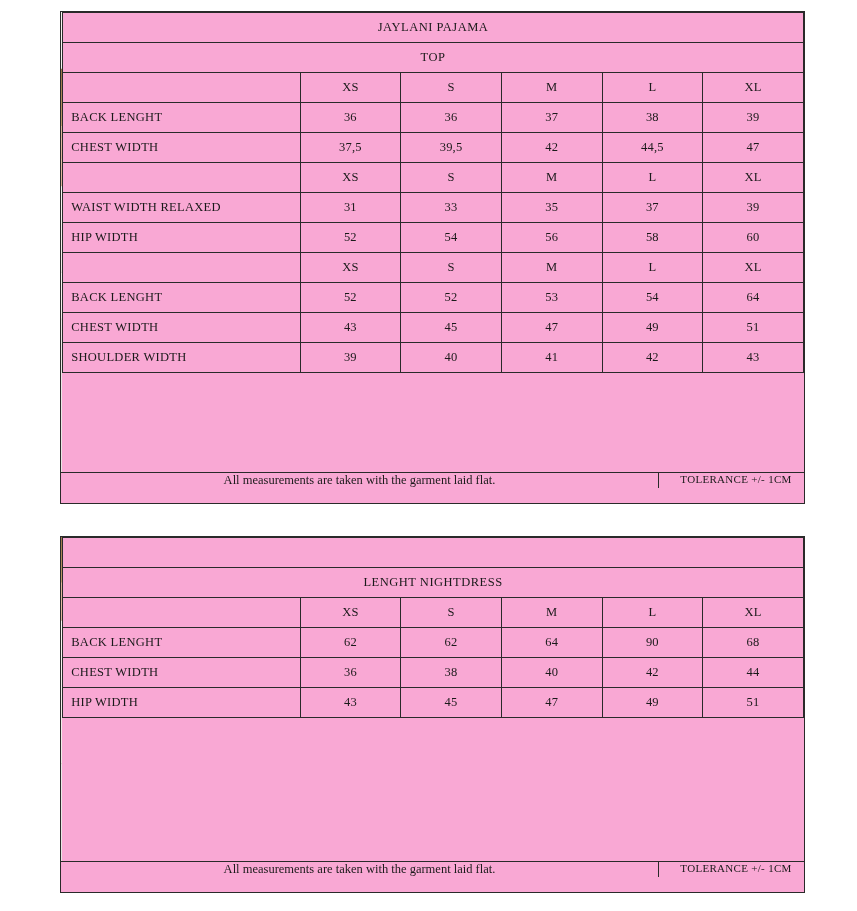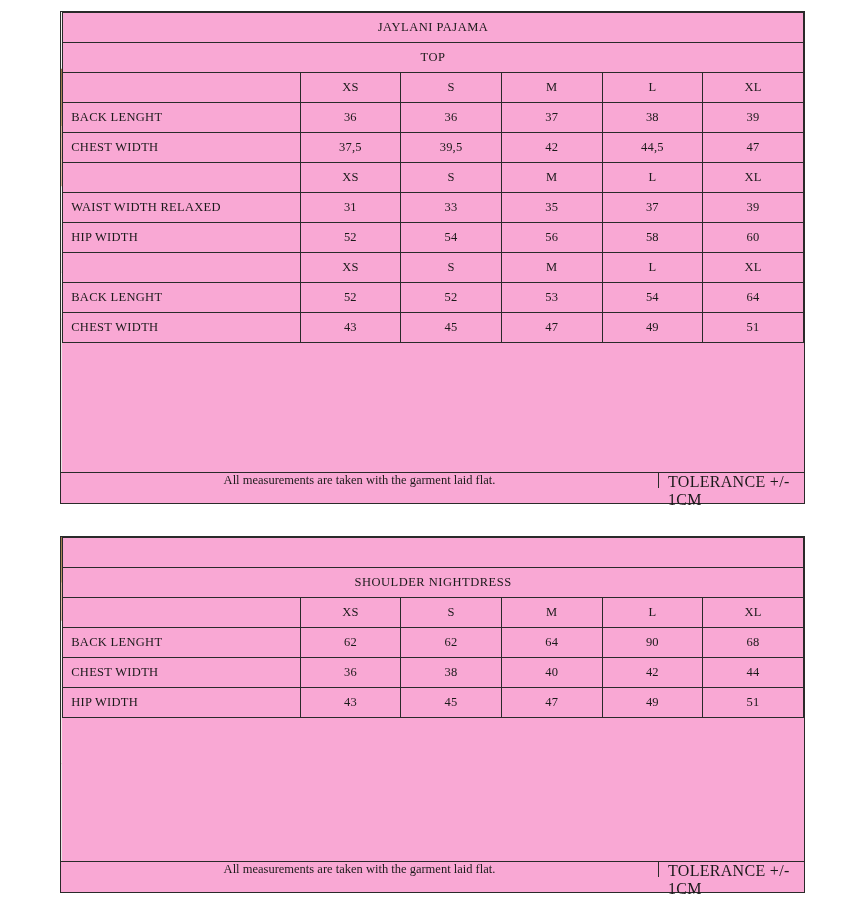--- a/index.html
+++ b/index.html
@@ -100,21 +100,21 @@
     align-items: center;
     justify-content: center;
     font-size: 12.5px;
     border-right: 1px solid #2a2a2a;
   }
   .footer-tol {
     width: 136px;
     display: flex;
     align-items: center;
     justify-content: center;
-    font-size: 16px;
+    font-size: 11px;
     letter-spacing: 0.3px;
   }
 
   
   .photo {
     position: relative;
     width: 100%;
     height: 100%;
     background: linear-gradient(180deg, #f3f1ef 0%, #eceae7 55%, #e7e4e1 100%);
   }
@@ -269,20 +269,28 @@
               <td>64</td>
             </tr>
             <tr>
               <td class="label">CHEST WIDTH</td>
               <td>43</td>
               <td>45</td>
               <td>47</td>
               <td>49</td>
               <td>51</td>
             </tr>
+            <tr>
+              <td class="label">SHOULDER WIDTH</td>
+              <td>39</td>
+              <td>40</td>
+              <td>41</td>
+              <td>42</td>
+              <td>43</td>
+            </tr>
           </tbody>
         </table>
       </div>
     </div>
 
     <div class="footer-row">
       <div class="footer-note">All measurements are taken with the garment laid flat.</div>
       <div class="footer-tol">TOLERANCE +/- 1CM</div>
     </div>
   </div>
@@ -344,21 +352,21 @@
               <col class="col-size">
               <col class="col-size">
               <col class="col-size">
               <col class="col-size">
           </colgroup>
           <tbody>
             <tr>
               <td class="section" colspan="6">&nbsp;</td>
             </tr>
             <tr>
-              <td class="section" colspan="6">SHOULDER NIGHTDRESS</td>
+              <td class="section" colspan="6">LENGHT NIGHTDRESS</td>
             </tr>
             <tr>
               <td class="label blank"></td>
               <td>XS</td>
               <td>S</td>
               <td>M</td>
               <td>L</td>
               <td>XL</td>
             </tr>
             <tr>

